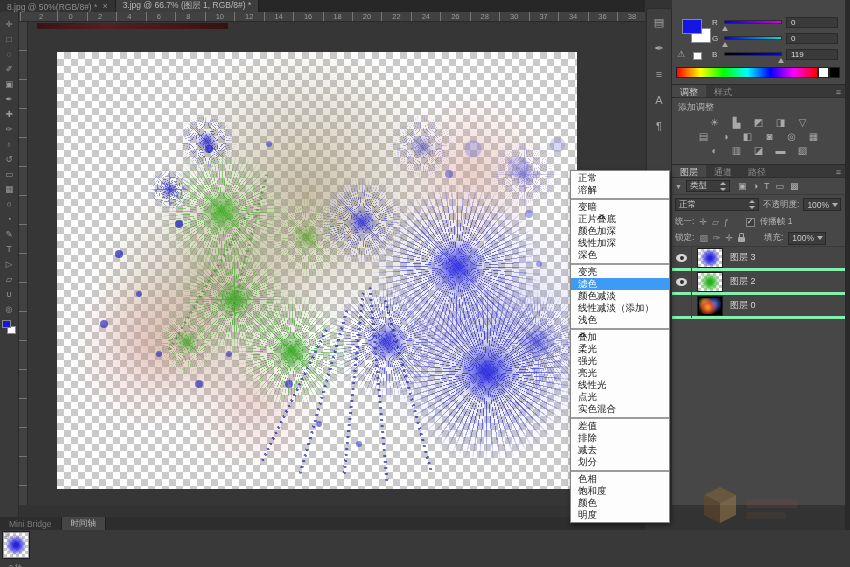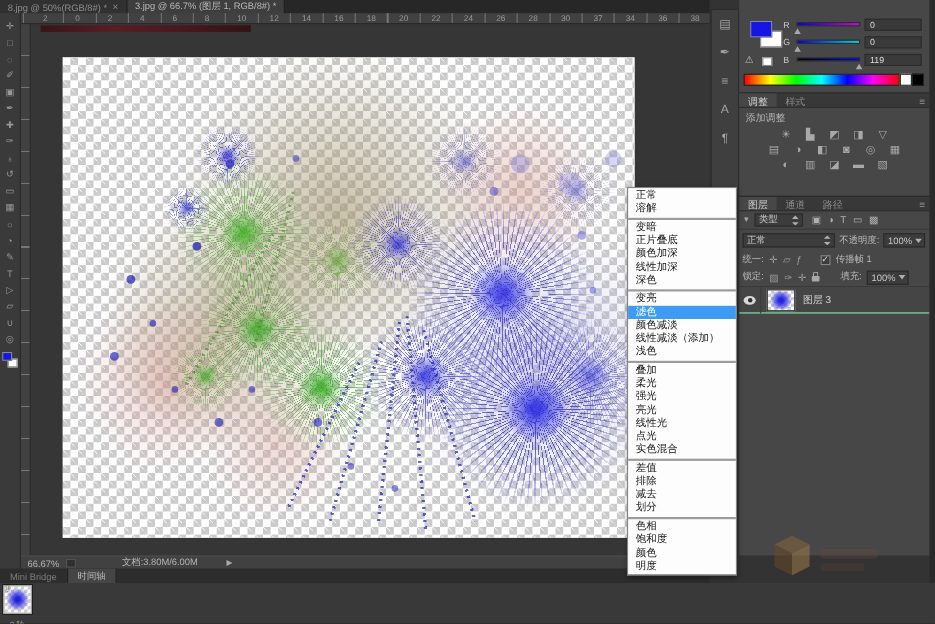--- a/index.html
+++ b/index.html
@@ -145,21 +145,21 @@
   .spec-white{position:absolute;left:146px;top:67px;width:11px;height:11px;background:#fff;border:1px solid #222;}
   .spec-black{position:absolute;left:157px;top:67px;width:11px;height:11px;background:#000;border:1px solid #222;}
 
   
   #adjust-panel{position:absolute;left:0;top:84px;width:173px;height:80px;}
   .adjust-title{font-size:9px;color:#b5b5b5;padding:3px 0 1px 6px;font-family:Liberation Mono, monospace;}
   .icon-row{display:flex;justify-content:center;gap:8px;margin-top:1px;}
   .adj-icon{font-size:10px;line-height:13px;color:#a9a9a9;width:14px;text-align:center;}
 
   
-  #layers-panel{position:absolute;left:0;top:178px;width:173px;height:341px;}
+  #layers-panel{position:absolute;left:0;top:164px;width:173px;height:341px;}
   .filter-row{display:flex;align-items:center;gap:4px;height:17px;padding:0 3px;border-bottom:1px solid #3a3a3a;}
   .funnel{font-size:7px;color:#a5a5a5;}
   .mini-select{height:12px;background:#3c3c3c;border:1px solid #292929;display:flex;align-items:center;
     justify-content:space-between;font-size:8.5px;color:#c9c9c9;padding:0 3px;gap:3px;}
   .type-select{width:44px;}
   .filter-ics{display:flex;gap:6px;margin-left:4px;}
   .f-ic{font-size:9px;color:#b0b0b0;}
   .caret-ud{display:inline-block;width:6px;height:9px;position:relative;flex:0 0 6px;}
   .caret-ud::before{content:"";position:absolute;left:0;top:0;border-left:3px solid transparent;border-right:3px solid transparent;border-bottom:3px solid #b0b0b0;}
   .caret-ud::after{content:"";position:absolute;left:0;bottom:0;border-left:3px solid transparent;border-right:3px solid transparent;border-top:3px solid #b0b0b0;}
@@ -168,21 +168,21 @@
   .blend-select{width:84px;height:13px;}
   .val-select{width:38px;height:13px;}
   .unify-row,.lock-row{display:flex;align-items:center;height:16px;padding:0 3px;gap:5px;font-size:8.5px;color:#b8b8b8;}
   .u-ic{font-size:9px;color:#9c9c9c;}
   .checkbox{width:9px;height:9px;background:#3c3c3c;border:1px solid #888;position:relative;}
   .checkbox::after{content:"✓";position:absolute;left:0;top:-2px;font-size:8px;color:#e0e0e0;}
   .lock-ic{width:7px;height:5px;background:#a8a8a8;border-radius:1px;position:relative;margin-top:3px;}
   .lock-ic::before{content:"";position:absolute;left:1px;top:-4px;width:3px;height:3px;border:1px solid #a8a8a8;border-bottom:none;border-radius:2px 2px 0 0;}
   .lock-row .fill-label{margin-left:14px;}
   #layer-rows{border-top:1px solid #3a3a3a;}
-  .layer-row{height:24px;display:flex;align-items:center;background:#454545;border-bottom:1px solid #86efac;}
+  .layer-row{height:24px;display:flex;align-items:center;background:#454545;border-bottom:3px solid #86efac;}
   .layer-row.selected{background:#556879;}
   .eye-cell{width:20px;height:24px;border-right:1px solid #3b3b3b;display:flex;align-items:center;justify-content:center;flex:0 0 20px;}
   .eye-glyph{display:none;position:relative;width:11px;height:8px;border-radius:50%;background:#d8d8d8;}
   .eye-glyph::after{content:"";position:absolute;left:3.5px;top:2px;width:4px;height:4px;border-radius:50%;background:#2e2e2e;}
   .layer-row.visible .eye-glyph{display:block;}
   .thumb{position:relative;width:26px;height:20px;margin-left:5px;border:1px solid #1e1e1e;background-color:#fff;
     background-image:linear-gradient(45deg,#c8c8c8 25%,transparent 25%,transparent 75%,#c8c8c8 75%),
                      linear-gradient(45deg,#c8c8c8 25%,transparent 25%,transparent 75%,#c8c8c8 75%);
     background-size:6px 6px;background-position:0 0,3px 3px;}
   .thumb::after{content:"";position:absolute;inset:1px;}
@@ -493,34 +493,40 @@
       <div id="layer-rows">
 
           <div class="layer-row visible">
             <span class="eye-cell">
               <span class="eye-glyph"></span>
             </span>
             <span class="thumb blue"></span>
             <span class="layer-name">图层 3</span>
           </div>
 
-
-
+          <div class="layer-row visible">
+            <span class="eye-cell">
+              <span class="eye-glyph"></span>
+            </span>
+            <span class="thumb green"></span>
+            <span class="layer-name">图层 2</span>
+          </div>
+
+
+          <div class="layer-row">
+            <span class="eye-cell"></span>
+            <span class="thumb dark"></span>
+            <span class="layer-name">图层 0</span>
+          </div>
 
       </div>
     </div>
   </div>
   <div id="right-edge" class="abs"></div>
 
-  <div id="statusbar" class="abs">
-    <span class="zoom">66.67%</span>
-    <span class="status-ic"></span>
-    <span class="docinfo">文档:3.80M/6.00M</span>
-    <span class="flyout">▶</span>
-  </div>
 
   <div id="bottom-tabs" class="abs">
     <div class="bt">Mini Bridge</div>
       <div class="bt active">时间轴</div>
   </div>
   <div id="timeline" class="abs">
     <div class="frame-thumb">
       <div class="blob"></div>
       <div class="frame-num">1</div>
       <div class="frame-time">0 秒 ▼</div>

